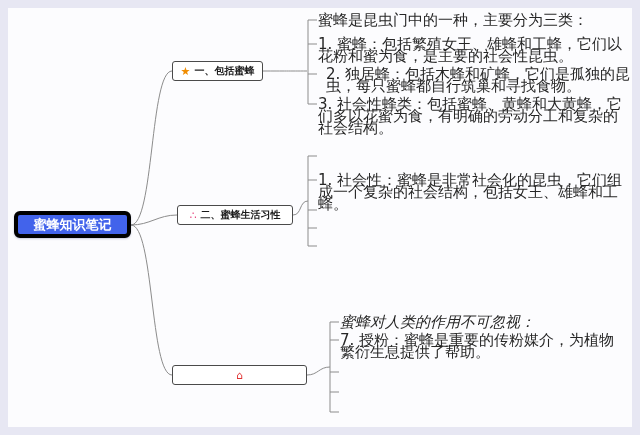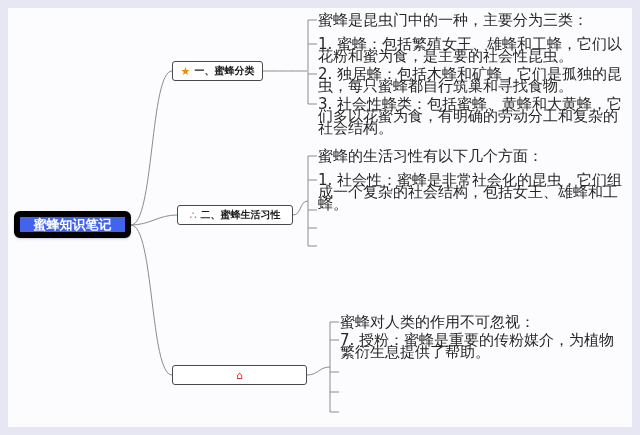--- a/index.html
+++ b/index.html
@@ -21,21 +21,21 @@
     position:absolute;left:0;top:0;width:640px;height:435px;
     pointer-events:none;
   }
   svg.links path{
     stroke:#8c8c8c;stroke-width:1;fill:none;
   }
   .node-root{
     position:absolute;left:14px;top:211px;width:117px;height:27px;
     box-sizing:border-box;
     background:#4263eb;
-    border:6px solid #000000;
+    border:4px solid #000000;
     border-radius:6px;
     color:#ffffff;
     font-size:13px;font-weight:bold;
     display:flex;align-items:center;justify-content:center;
     white-space:nowrap;
     box-shadow:0 1px 2px rgba(40,50,120,.25);
     cursor:default;
   }
   .branch{
     position:absolute;height:20px;box-sizing:border-box;
@@ -96,35 +96,34 @@
     <path d="M 330 392 h 9"></path>
     <path d="M 330 412 h 9"></path>
   </svg>
 
   <div class="node-root">
     <span>蜜蜂知识笔记</span>
   </div>
 
   <div class="branch" id="branch-1">
     <span class="icon" style="color: rgb(240, 140, 0);">★</span>
-    <span>一、蜜蜂分类</span>
+    <span>一、包括蜜蜂</span>
   </div>
 
   <div class="branch" id="branch-2">
     <span class="icon" style="color: rgb(230, 73, 128);">∴</span>
     <span>二、蜜蜂生活习性</span>
   </div>
 
   <div class="branch" id="branch-3">
     <span class="icon" style="color: rgb(224, 49, 49);">⌂</span>
   </div>
 
   <div class="tb" style="left:318px;top:14px;">蜜蜂是昆虫门中的一种，主要分为三类：</div>
   <div class="tb" style="left:318px;top:38px;">1. 蜜蜂：包括繁殖女王、雄蜂和工蜂，它们以花粉和蜜为食，是主要的社会性昆虫。</div>
-  <div class="tb" style="left:318px;top:68px;">2. 独居蜂：包括木蜂和矿蜂，它们是孤独的昆虫，每只蜜蜂都自行筑巢和寻找食物。</div>
+  <div class="tb" style="left:326px;top:68px;">2. 独居蜂：包括木蜂和矿蜂，它们是孤独的昆虫，每只蜜蜂都自行筑巢和寻找食物。</div>
   <div class="tb" style="left:318px;top:98px;">3. 社会性蜂类：包括蜜蜂、黄蜂和大黄蜂，它们多以花蜜为食，有明确的劳动分工和复杂的社会结构。</div>
 
-  <div class="tb" style="left:318px;top:150px;">蜜蜂的生活习性有以下几个方面：</div>
   <div class="tb" style="left:318px;top:174px;">1. 社会性：蜜蜂是非常社会化的昆虫，它们组成一个复杂的社会结构，包括女王、雄蜂和工蜂。</div>
 
-  <div class="tb tb3" style="left:340px;top:316px;">蜜蜂对人类的作用不可忽视：</div>
+  <div class="tb tb3" style="left:340px;top:316px;font-style:italic;">蜜蜂对人类的作用不可忽视：</div>
   <div class="tb tb3" style="left:340px;top:334px;">7. 授粉：蜜蜂是重要的传粉媒介，为植物繁衍生息提供了帮助。</div>
 </div>
 
 </body></html>

